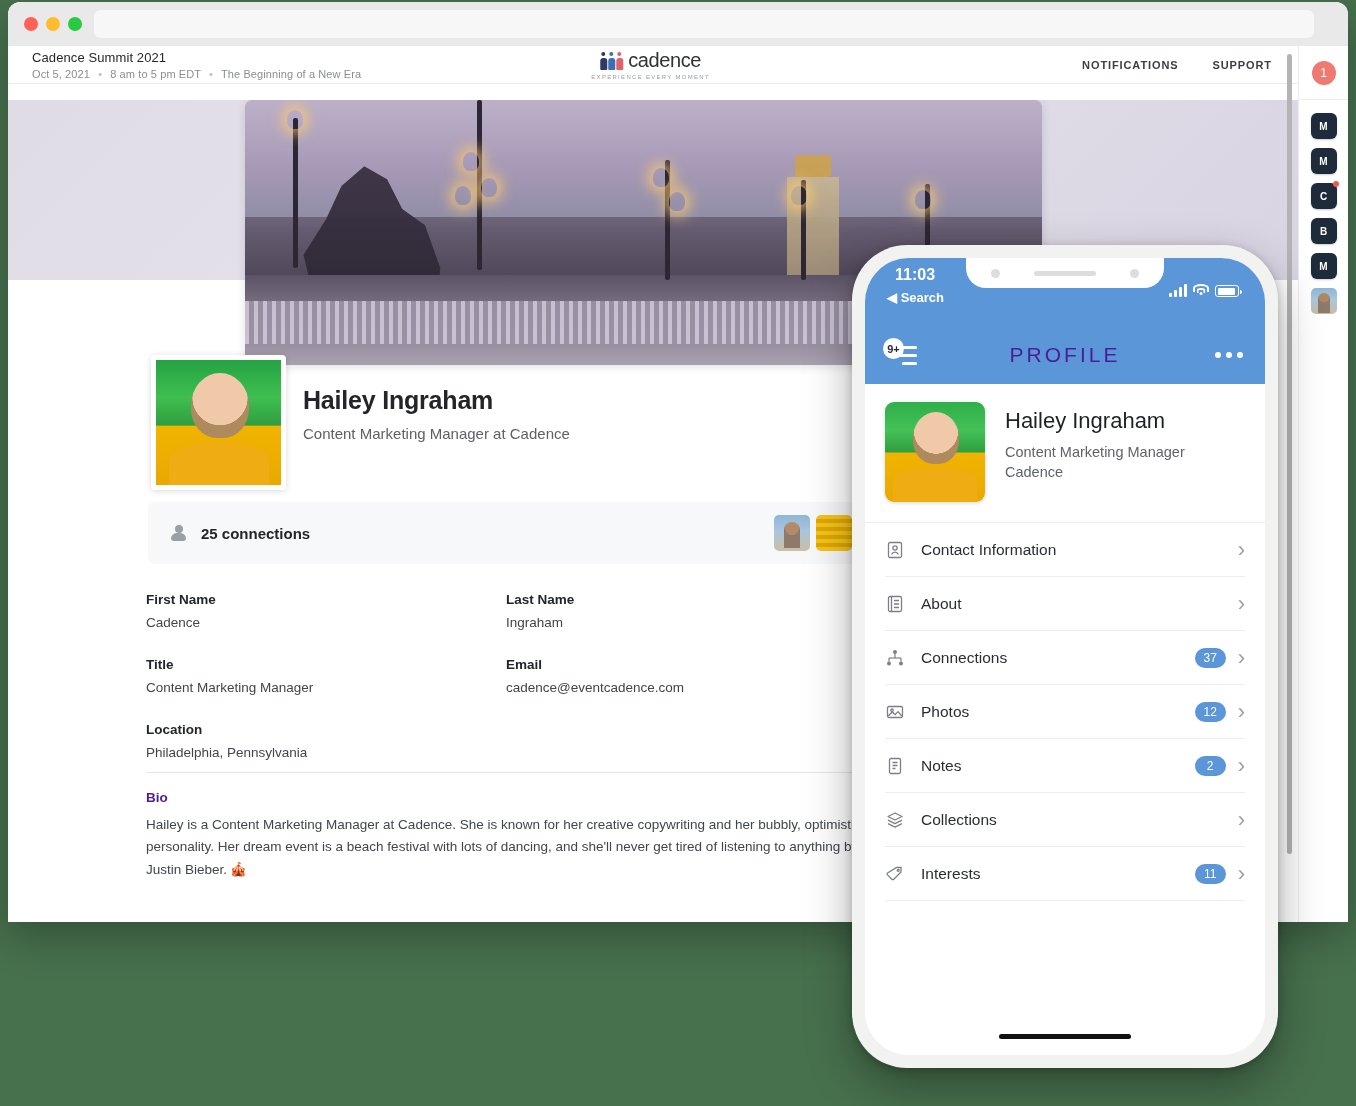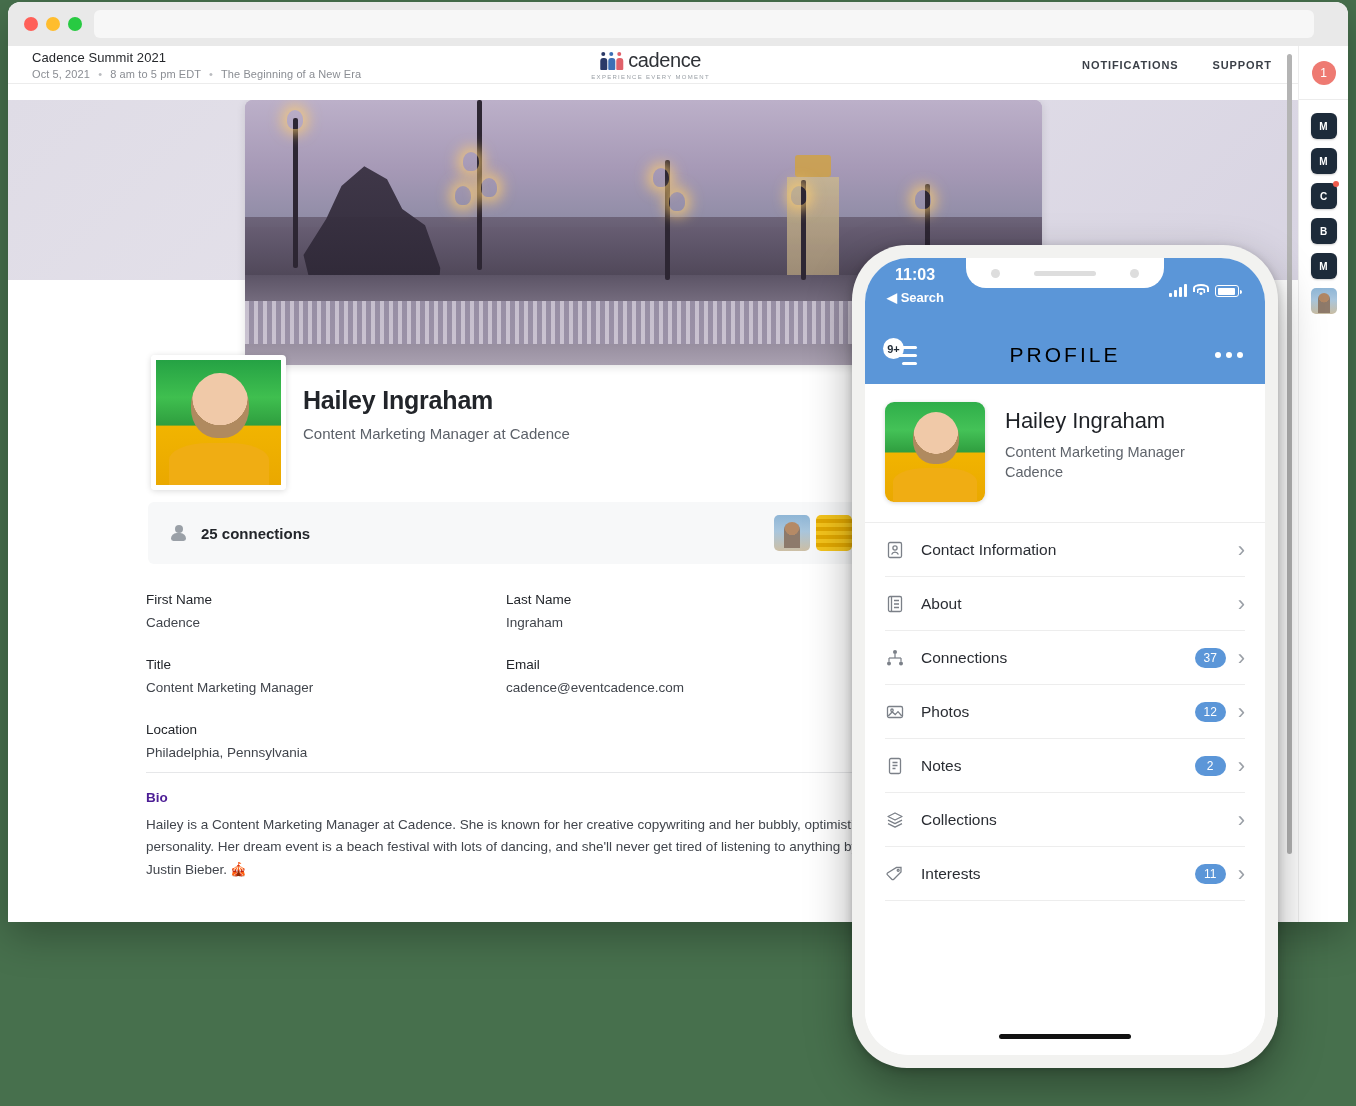--- a/index.html
+++ b/index.html
@@ -202,21 +202,21 @@
   .conn-avatars { margin-left: auto; display: flex; gap: 6px; margin-right: 14px; }
   .ca { width: 36px; height: 36px; border-radius: 5px; overflow: hidden; }
   .ca.p1 { background: linear-gradient(180deg,#8fb6d6 0%,#a9c6dd 45%,#cdbfa5 100%); position:relative; }
   .ca.p1::after { content:""; position:absolute; left:10px; top:7px; width:16px; height:26px;
     border-radius:8px 8px 0 0; background: radial-gradient(circle at 50% 24%, #b58a66 0 32%, #8d7a6b 33% 100%); }
   .ca.p2 { background: repeating-linear-gradient(180deg,#f4c41c 0 4px,#e2a800 4px 8px); }
 
   .fields { position: absolute; left: 138px; top: 492px; width: 720px; }
   .field-row { display: flex; margin-bottom: 27px; }
   .field { width: 50%; }
-  .field-label { font-size: 13.5px; font-weight: normal; color: #22252a; }
+  .field-label { font-size: 13.5px; font-weight: bold; color: #22252a; }
   .field-value { font-size: 13.5px; color: #41454c; margin-top: 8px; }
 
   .divider { position: absolute; left: 138px; top: 672px; width: 720px; height: 1px; background: #e6e7e9; }
 
   .bio { position: absolute; left: 138px; top: 690px; width: 722px; }
   .bio-label { font-size: 13.5px; font-weight: bold; color: #4c1d95; }
   .bio-text { font-size: 13.5px; color: #41454c; line-height: 1.66; margin-top: 9px; }
 
   .v-scrollbar {
     position: absolute; right: 56px; top: 8px;
@@ -278,21 +278,21 @@
   .hamburger i:nth-child(2){ top:11px; width: 26px; }
   .hamburger i:nth-child(3){ top:19px; width:15px; }
   .ham-badge {
     position: absolute; left: -4px; top: -5px;
     width: 21px; height: 21px; border-radius: 50%; background: #fff;
     color: #1f2a35; font-size: 11px; font-weight: bold;
     display: flex; align-items: center; justify-content: center;
   }
   .nav-title {
     position: absolute; left: 50%; transform: translateX(-50%);
-    font-size: 21px; color: #000000; letter-spacing: 3px;
+    font-size: 21px; color: #4c1d95; letter-spacing: 3px;
   }
   .nav-more { margin-left: auto; margin-right: 22px; display: flex; gap: 5px; }
   .nav-more i { width: 6px; height: 6px; border-radius: 50%; background: #fff; display: block; }
 
   .phone-body { background: #fff; height: 671px; position: relative; }
   .p-profile { display: flex; padding: 18px 20px 20px 20px; border-bottom: 1px solid #ededed; }
   .p-avatar {
     width: 100px; height: 100px; border-radius: 9px; overflow: hidden; position: relative;
     background: linear-gradient(180deg,#2fae4a 0%, #44c257 28%, #2f9e3f 50%, #f1b400 51%, #eaa800 100%);
     box-shadow: 0 1px 4px rgba(0,0,0,.16);

